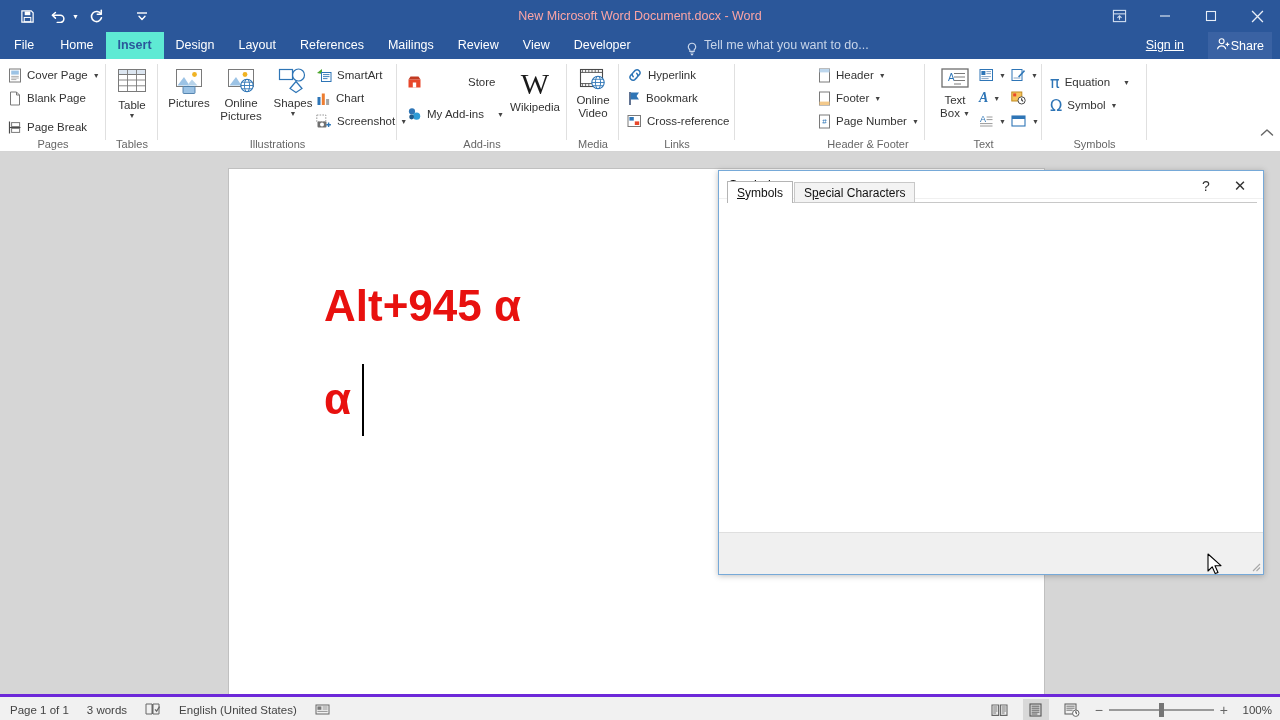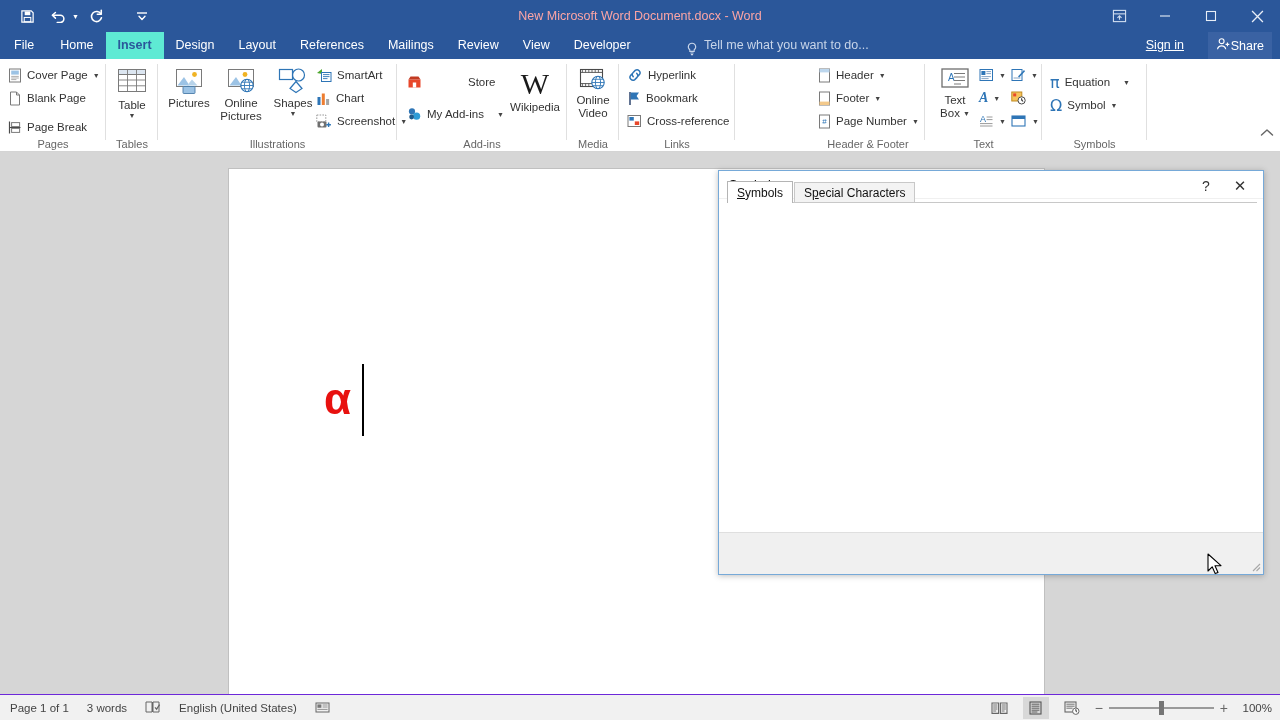--- a/index.html
+++ b/index.html
@@ -107,21 +107,21 @@
     font-family: "Liberation Sans", sans-serif;
     font-size: 44px; font-weight: bold; color: #e8110f; white-space: nowrap;
   }
   .caret-bar {
     position: absolute; left: 133px; top: 195px; width: 1.5px; height: 72px; background: #000;
   }
 
   
   .statusbar {
     position: absolute; left: 0; top: 694px; width: 1280px; height: 26px;
-    background: #f1f1f1; border-top: 1px solid #6d28d9;
+    background: #f1f1f1; border-top: 3px solid #6d28d9;
     font-size: 11.5px; color: #444;
   }
   .sb-left { position: absolute; left: 10px; top: 0; height: 26px; display: flex; align-items: center; gap: 18px; }
   .sb-right { position: absolute; right: 8px; top: 0; height: 26px; display: flex; align-items: center; gap: 10px; }
   .viewbtn { width: 26px; height: 22px; display: flex; align-items: center; justify-content: center; }
   .viewbtn.active { background: #d8d8d8; }
   .zoomslider { display: flex; align-items: center; gap: 6px; }
   .ztrack { position: relative; width: 105px; height: 2px; background: #9a9a9a; }
   .zthumb { position: absolute; left: 50px; top: -6px; width: 5px; height: 14px; background: #757575; }
 
@@ -597,20 +597,21 @@
 
   <div class="collapse-ribbon">
     <svg width="14" height="10" viewBox="0 0 14 10">
         <path d="M1.5 7 L7 2 L12.5 7" fill="none" stroke="#666" stroke-width="1.4" stroke-linecap="round" stroke-linejoin="round"></path>
       </svg>
   </div>
 </div>
 
 <div class="docarea">
   <div class="page">
+    <div class="doc-line1">Alt+945 α</div>
     <div class="doc-line2">α</div>
     <div class="caret-bar"></div>
   </div>
 
 </div>
 
 <div class="statusbar">
   <div class="sb-left">
     <span>Page 1 of 1</span>
     <span>3 words</span>

